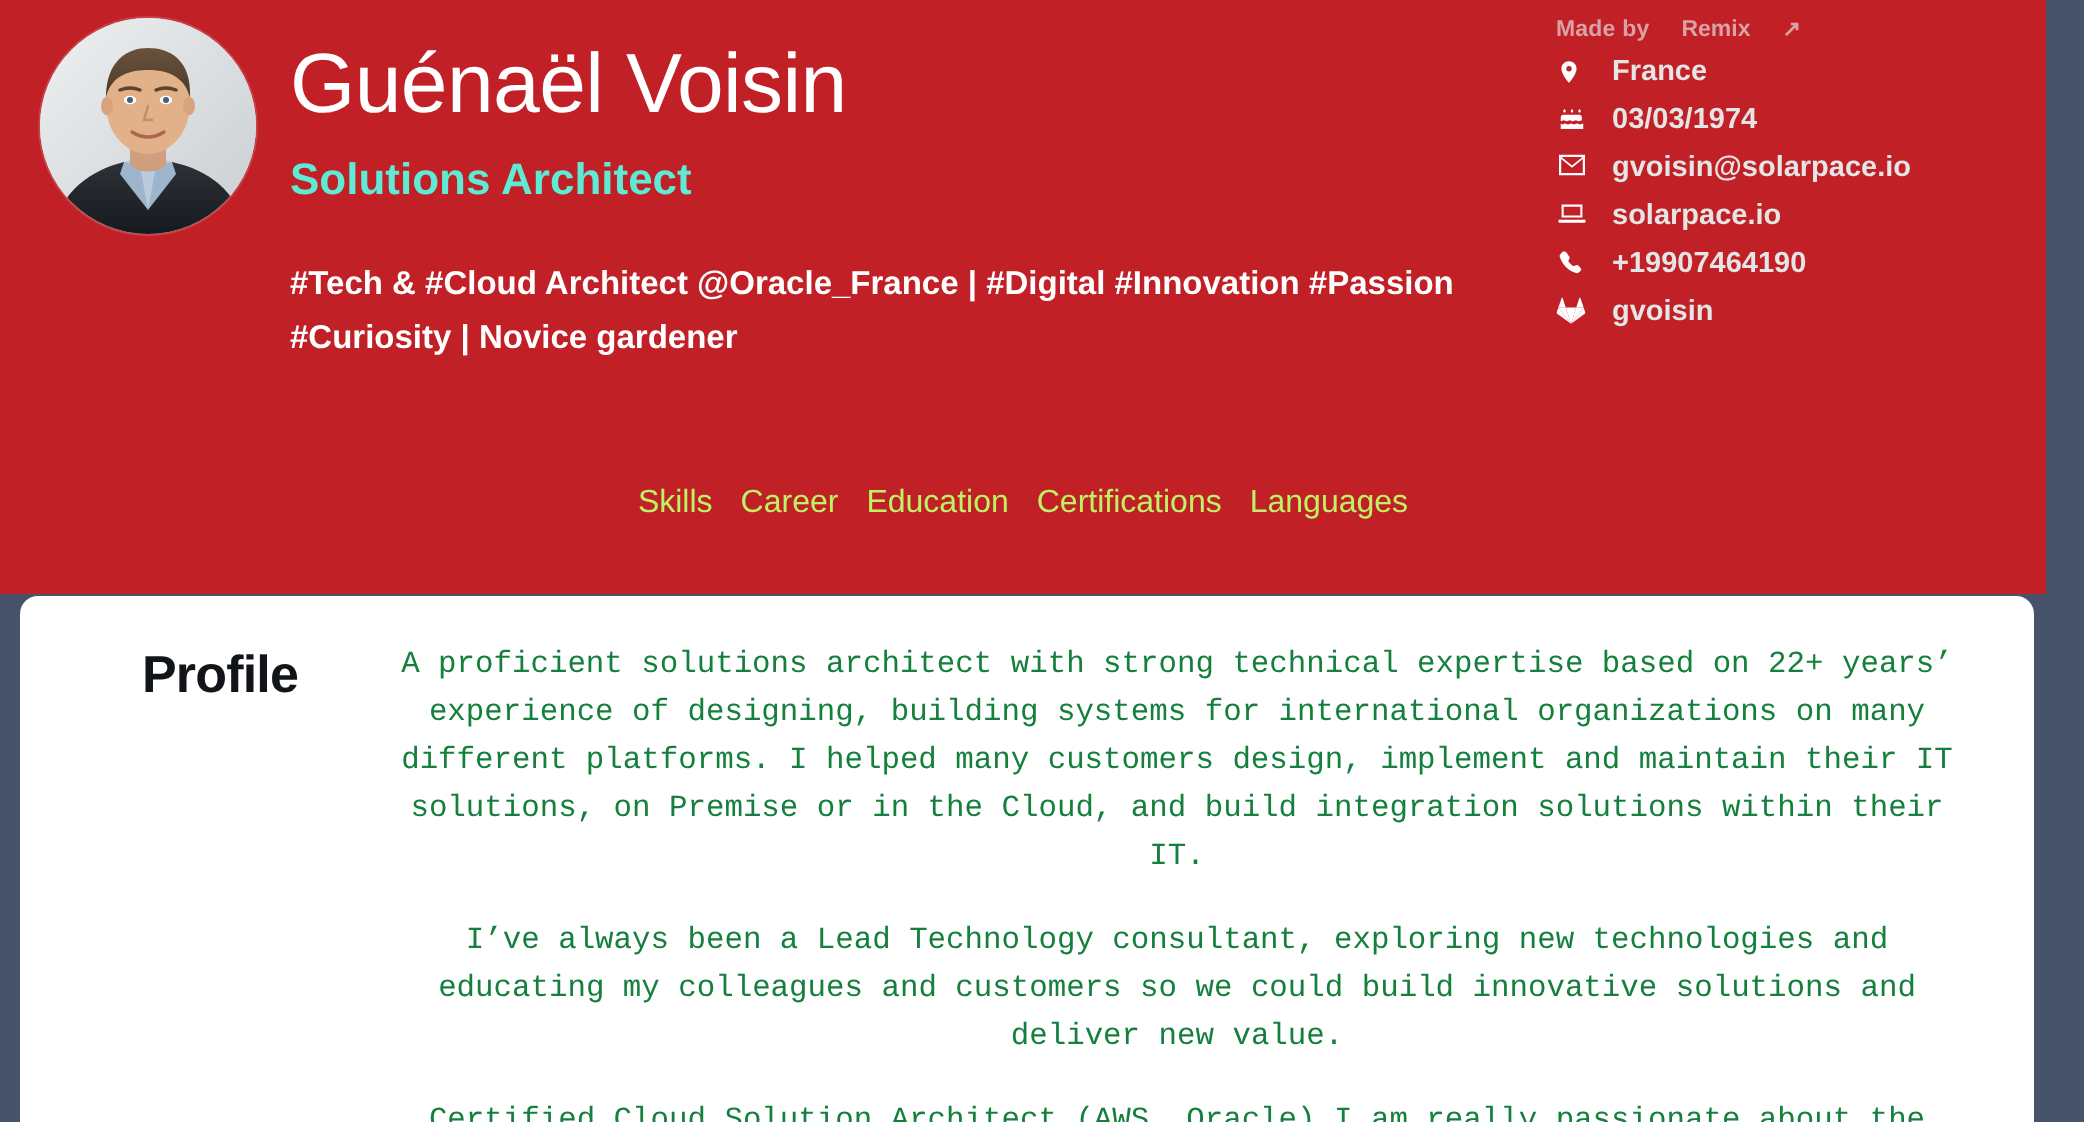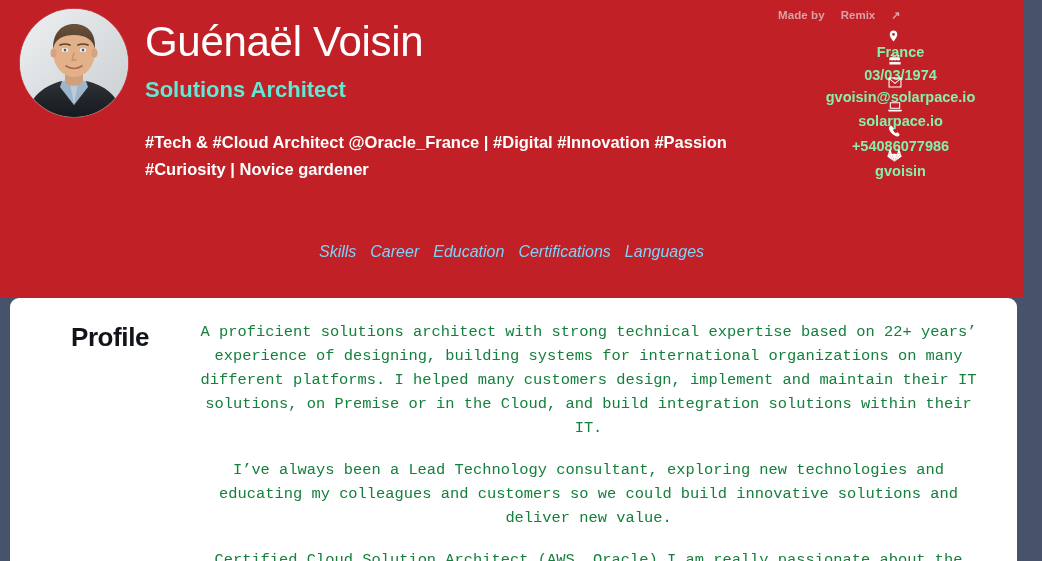--- a/index.html
+++ b/index.html
@@ -87,23 +87,22 @@
     left: 0;
     top: 241px;
     width: 1023px;
     text-align: center;
     font-size: 0;
   }
   .nav-item {
     display: inline-block;
     font-family: "Liberation Sans", sans-serif;
     font-size: 16px;
-    font-style: italic;
     font-weight: 400;
-    color: #7dd3fc;
+    color: #bef264;
     margin: 0 7px;
     cursor: pointer;
     line-height: 1.4;
   }
 
   
   .contact {
     position: absolute;
     right: 0;
     top: 0;
@@ -121,27 +120,26 @@
     align-items: center;
     gap: 16px;
     cursor: pointer;
     white-space: nowrap;
   }
   .made-by .rx { letter-spacing: 0; }
   .made-by .arrow { font-size: 11px; line-height: 1; }
 
   .contact-row {
     display: flex;
-    align-items: center;
+    align-items: flex-start;
     height: 24px;
-    color: #86efac;
+    color: #e5e5e5;
     font-size: 14.5px;
     font-weight: 700;
     white-space: nowrap;
-    flex-direction: column;
   }
   .contact-row .ic {
     width: 22px;
     min-width: 22px;
     display: inline-flex;
     align-items: center;
     justify-content: flex-start;
     margin-right: 6px;
   }
   .contact-row .ic svg { display: block; fill: #ffffff; }
@@ -304,21 +302,21 @@
         </span>
         <span class="txt">solarpace.io</span>
       </div>
 
       <div class="contact-row linkable">
         <span class="ic">
           <svg width="14" height="14" viewBox="0 0 24 24">
               <path d="M6.6 3c-.6 0-1.2.3-1.6.8L3.6 5.5c-.5.6-.6 1.4-.4 2.1 1 3.3 2.8 6.3 5.3 8.7 2.4 2.4 5.4 4.2 8.7 5.2.7.2 1.5.1 2.1-.4l1.7-1.4c.7-.6.8-1.6.2-2.3l-2-2.3c-.5-.6-1.4-.8-2.1-.4l-2 1c-1.9-1.1-3.5-2.7-4.6-4.6l1-2c.4-.7.2-1.6-.4-2.1L8.8 3.7c-.4-.4-.9-.6-1.4-.6-.2 0-.5-.1-.8-.1z"></path>
             </svg>
         </span>
-        <span class="txt">+54086077986</span>
+        <span class="txt">+19907464190</span>
       </div>
 
       <div class="contact-row linkable">
         <span class="ic">
           <svg width="15" height="15" viewBox="0 0 24 24">
               <path d="M12 22.1 16.2 9.2H7.8L12 22.1z"></path>
               <path d="M12 22.1 7.8 9.2H1.9L12 22.1z"></path>
               <path d="M1.9 9.2 .6 13.1c-.1.4 0 .8.4 1L12 22.1 1.9 9.2z"></path>
               <path d="M1.9 9.2h5.9L5.3 1.6c-.1-.4-.7-.4-.8 0L1.9 9.2z"></path>
               <path d="m12 22.1 4.2-12.9h5.9L12 22.1z"></path>

